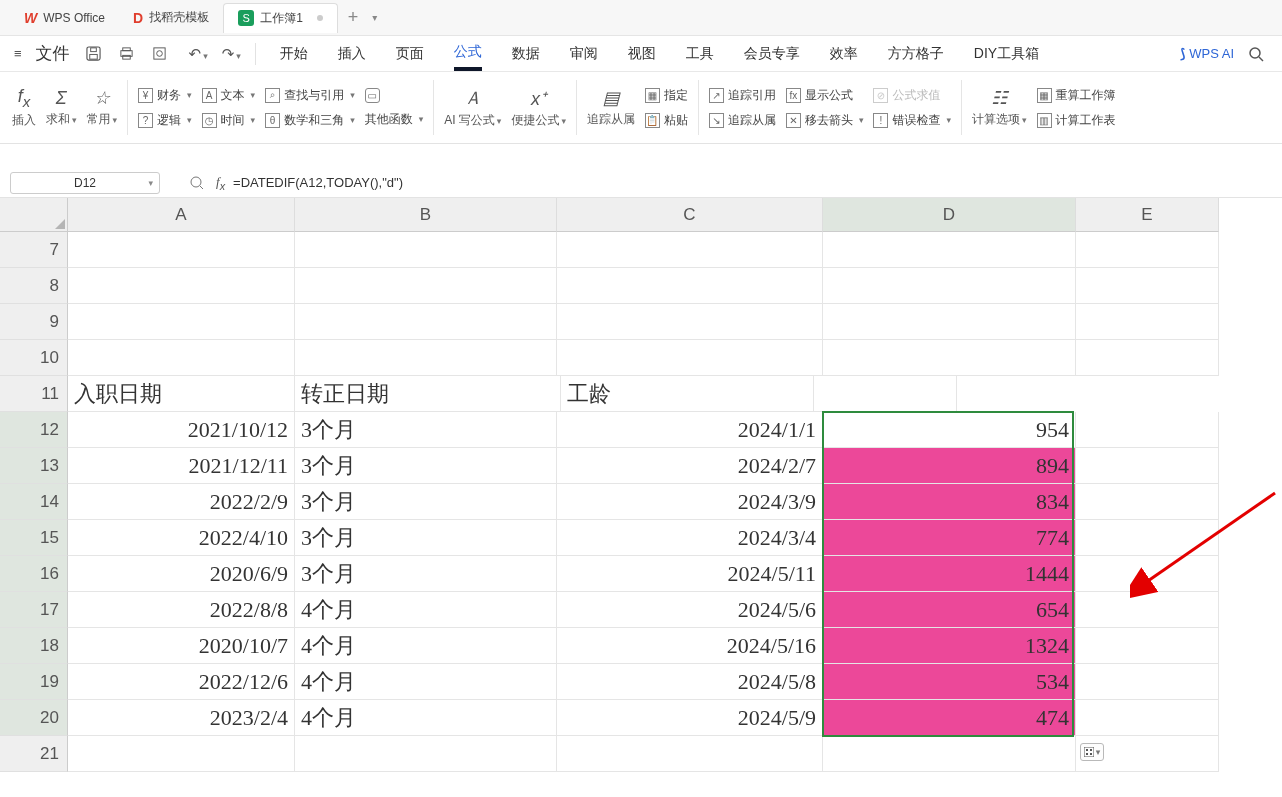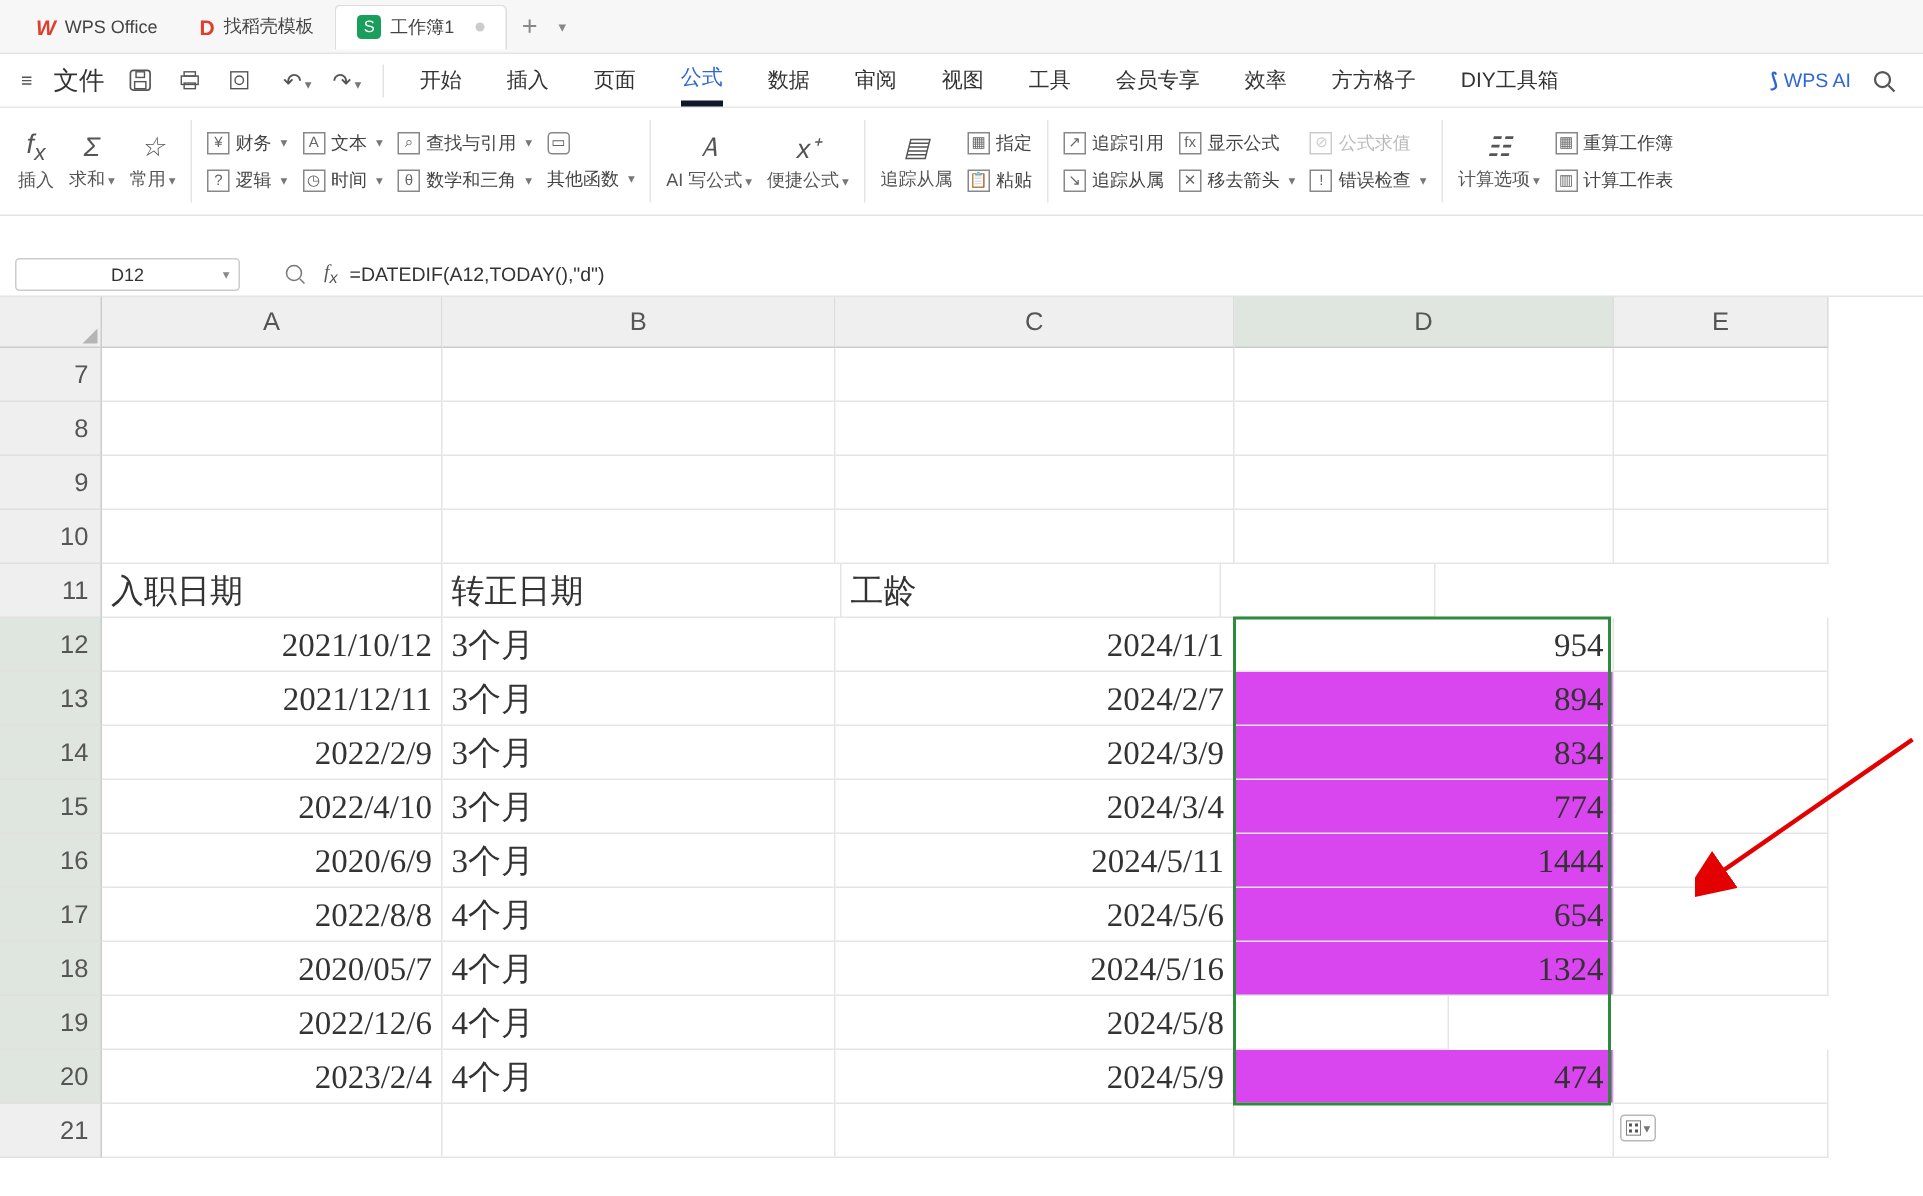--- a/index.html
+++ b/index.html
@@ -56,21 +56,21 @@
   .col-headers { position:absolute; left:68px; top:0; height:34px; display:flex; }
   .ch { border-right:1px solid #ddd; border-bottom:1px solid #ccc; background:#efefef; display:flex; align-items:center; justify-content:center; font-size:17px; color:#555;}
   .ch.hot { background:#dfe6df; }
   .row-headers { position:absolute; left:0; top:34px; width:68px; }
   .rh { height:36px; border-right:1px solid #ccc; border-bottom:1px solid #e0e0e0; background:#efefef; display:flex; align-items:center; justify-content:flex-end; padding-right:8px; font-size:17px; color:#555; }
   .rh.hot { background:#dfe6df; }
   .grid { position:absolute; left:68px; top:34px; }
   .row { display:flex; height:36px; }
   .cell { border-right:1px solid #e5e5e5; border-bottom:1px solid #e5e5e5; display:flex; align-items:center; padding:0 6px; font-size:22px; font-family:"SimSun","宋体",serif; }
   .cell.right { justify-content:flex-end; }
-  .selband { background:#d946ef; }
+  .selband { background:#ec4899; }
 
   .col-A { width:227px; }
   .col-B { width:262px; }
   .col-C { width:266px; }
   .col-D { width:253px; }
   .col-E { width:143px; }
 
   .sel-outline { position:absolute; border:2px solid #2e8b3d; pointer-events:none; }
   .fill-btn { position:absolute; width:24px; height:18px; border:1px solid #b9b9b9; background:#fdfdfd; border-radius:3px; display:flex; align-items:center; justify-content:center; font-size:11px; color:#555;}
   .fill-btn .caret{ margin-left:2px;}
@@ -422,30 +422,31 @@
         <div class="cell col-E"></div>
       </div>
     <div class="row">
         <div class="cell right col-A">2022/8/8</div>
         <div class="cell col-B">4个月</div>
         <div class="cell right col-C">2024/5/6</div>
         <div class="cell right col-D selband">654</div>
         <div class="cell col-E"></div>
       </div>
     <div class="row">
-        <div class="cell right col-A">2020/05/7</div>
+        <div class="cell right col-A">2020/10/7</div>
         <div class="cell col-B">4个月</div>
         <div class="cell right col-C">2024/5/16</div>
         <div class="cell right col-D selband">1324</div>
         <div class="cell col-E"></div>
       </div>
     <div class="row">
         <div class="cell right col-A">2022/12/6</div>
         <div class="cell col-B">4个月</div>
         <div class="cell right col-C">2024/5/8</div>
+        <div class="cell right col-D selband">534</div>
         <div class="cell col-E"></div>
       </div>
     <div class="row">
         <div class="cell right col-A">2023/2/4</div>
         <div class="cell col-B">4个月</div>
         <div class="cell right col-C">2024/5/9</div>
         <div class="cell right col-D selband">474</div>
         <div class="cell col-E"></div>
       </div>
 

